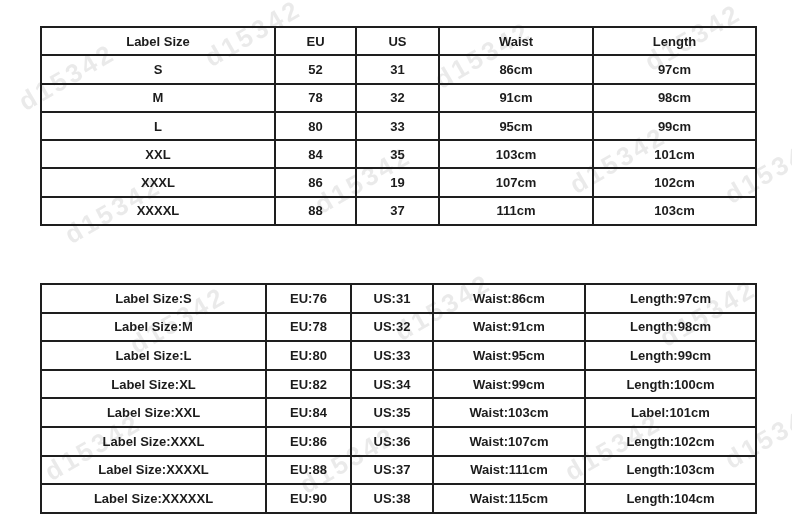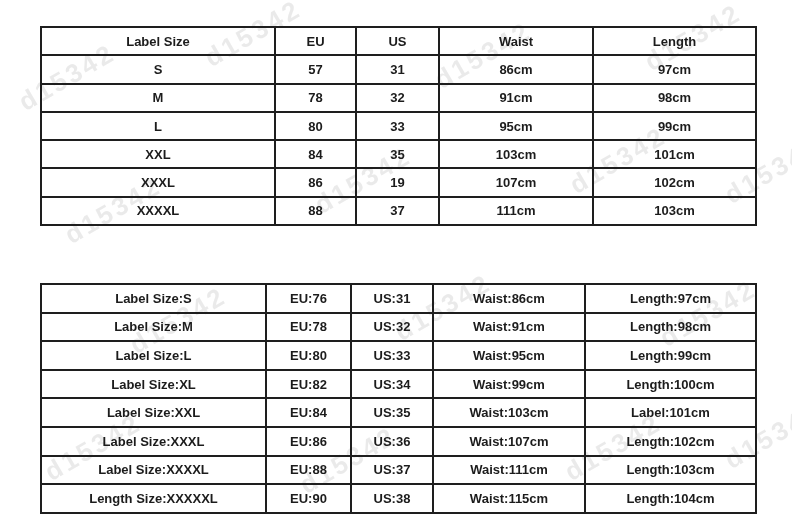--- a/index.html
+++ b/index.html
@@ -95,21 +95,21 @@
           <th>Label Size</th>
           <th>EU</th>
           <th>US</th>
           <th>Waist</th>
           <th>Length</th>
         </tr>
     </thead>
     <tbody id="t1-body">
         <tr>
           <td>S</td>
-          <td>57</td>
+          <td>52</td>
           <td>31</td>
           <td>86cm</td>
           <td>97cm</td>
         </tr>
         <tr>
           <td>M</td>
           <td>78</td>
           <td>32</td>
           <td>91cm</td>
           <td>98cm</td>
@@ -197,21 +197,21 @@
           <td>Length:102cm</td>
         </tr>
         <tr>
           <td>Label Size:XXXXL</td>
           <td>EU:88</td>
           <td>US:37</td>
           <td>Waist:111cm</td>
           <td>Length:103cm</td>
         </tr>
         <tr>
-          <td>Length Size:XXXXXL</td>
+          <td>Label Size:XXXXXL</td>
           <td>EU:90</td>
           <td>US:38</td>
           <td>Waist:115cm</td>
           <td>Length:104cm</td>
         </tr>
       </tbody>
   </table>
 
 </div>
 

